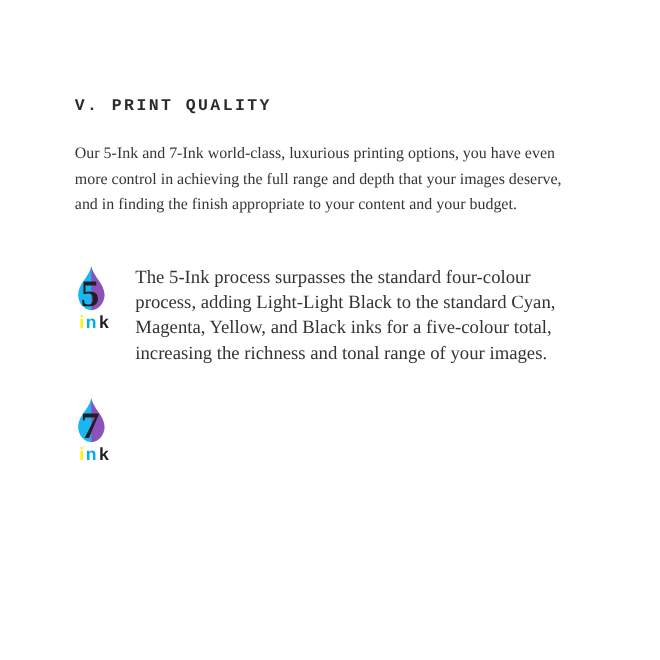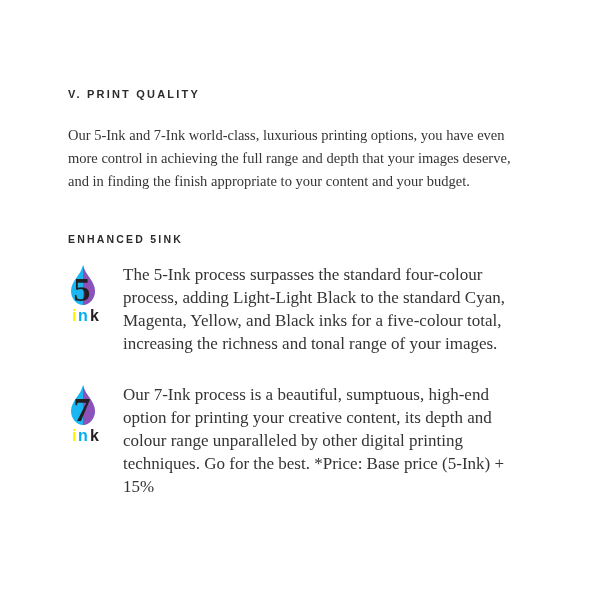--- a/index.html
+++ b/index.html
@@ -15,22 +15,22 @@
     overflow: hidden;
   }
   .page {
     position: relative;
     width: 600px;
     height: 600px;
     box-sizing: border-box;
     padding: 88px 68px 0 68px;
   }
   .section-heading {
-    font-family: Liberation Sans, sans-serif;
-    font-size: 11px;
+    font-family: Liberation Mono, monospace;
+    font-size: 15px;
     letter-spacing: 2.2px;
     text-transform: uppercase;
     color: #2b2b2b;
     font-weight: 600;
     margin: 0 0 24px 0;
   }
   .intro {
     font-family: "Liberation Serif", serif;
     font-size: 14.5px;
     line-height: 23px;
@@ -79,21 +79,20 @@
 </style>
 </head>
 <body>
 
 <div class="page">
 
   <h2 class="section-heading">V.  PRINT QUALITY</h2>
 
   <p class="intro">Our 5-Ink and 7-Ink world-class, luxurious printing options, you have even more control in achieving the full range and depth that your images deserve, and in finding the finish appropriate to your content and your budget.</p>
 
-  <h3 class="sub-heading">ENHANCED 5INK</h3>
 
   <div class="block">
     <div class="logo-cell">
       <div class="ink-logo">
         <svg width="46" height="62" viewBox="0 0 46 62" xmlns="http://www.w3.org/2000/svg" aria-hidden="true">
 
           <path d="M15 2 C13 12, 3 18, 3 28 C3 36, 9 42, 15 42 C21 42, 27 36, 27 28 C27 18, 17 12, 15 2 Z" fill="#00AEEF" opacity="0.9"></path>
           <path d="M15 2 C17 12, 27 18, 27 28 C27 36, 21 42, 15 42 Z" fill="#EC008C" opacity="0.55"></path>
 
           <text x="14" y="38" text-anchor="middle" font-family="Liberation Serif, serif" font-size="34" font-weight="bold" fill="#231F20">5</text>
@@ -114,16 +113,15 @@
         <svg width="46" height="62" viewBox="0 0 46 62" xmlns="http://www.w3.org/2000/svg" aria-hidden="true">
           <path d="M15 2 C13 12, 3 18, 3 28 C3 36, 9 42, 15 42 C21 42, 27 36, 27 28 C27 18, 17 12, 15 2 Z" fill="#00AEEF" opacity="0.9"></path>
           <path d="M15 2 C17 12, 27 18, 27 28 C27 36, 21 42, 15 42 Z" fill="#EC008C" opacity="0.55"></path>
           <text x="14" y="38" text-anchor="middle" font-family="Liberation Serif, serif" font-size="34" font-weight="bold" fill="#231F20">7</text>
           <text x="4" y="58" font-family="Liberation Sans, sans-serif" font-size="16" font-weight="bold" fill="#FFF200">i</text>
           <text x="10" y="58" font-family="Liberation Sans, sans-serif" font-size="16" font-weight="bold" fill="#00AEEF">n</text>
           <text x="22" y="58" font-family="Liberation Sans, sans-serif" font-size="16" font-weight="bold" fill="#231F20">k</text>
         </svg>
       </div>
     </div>
-    <div class="block-text">Our 7-Ink process is a beautiful, sumptuous, high-end option for printing your creative content, its depth and colour range unparalleled by other digital printing techniques. Go for the best. *Price: Base price (5-Ink) + 15%</div>
   </div>
 
 </div>
 
 </body></html>

